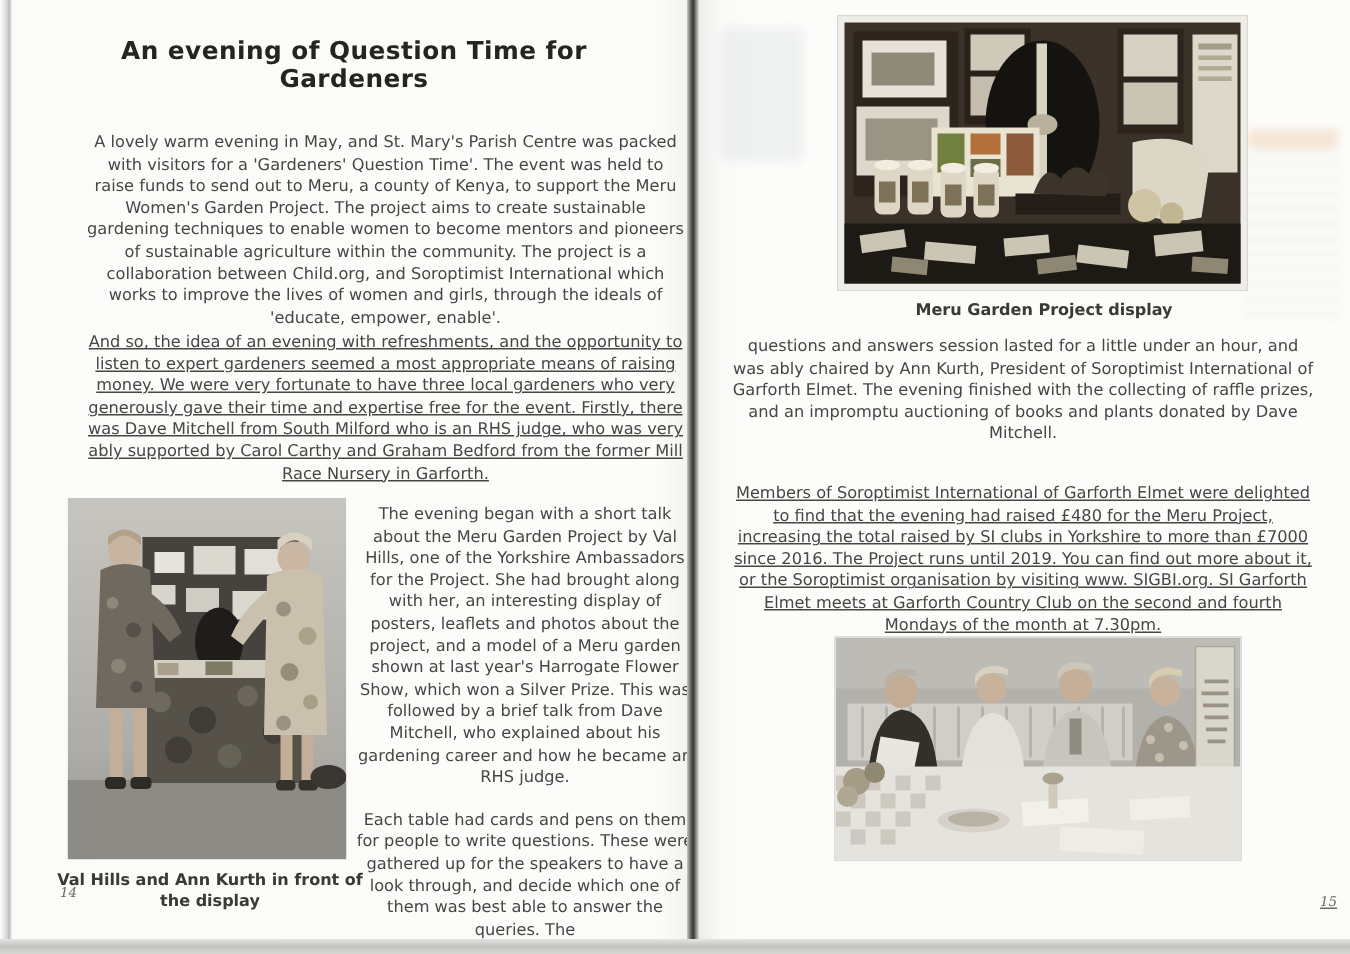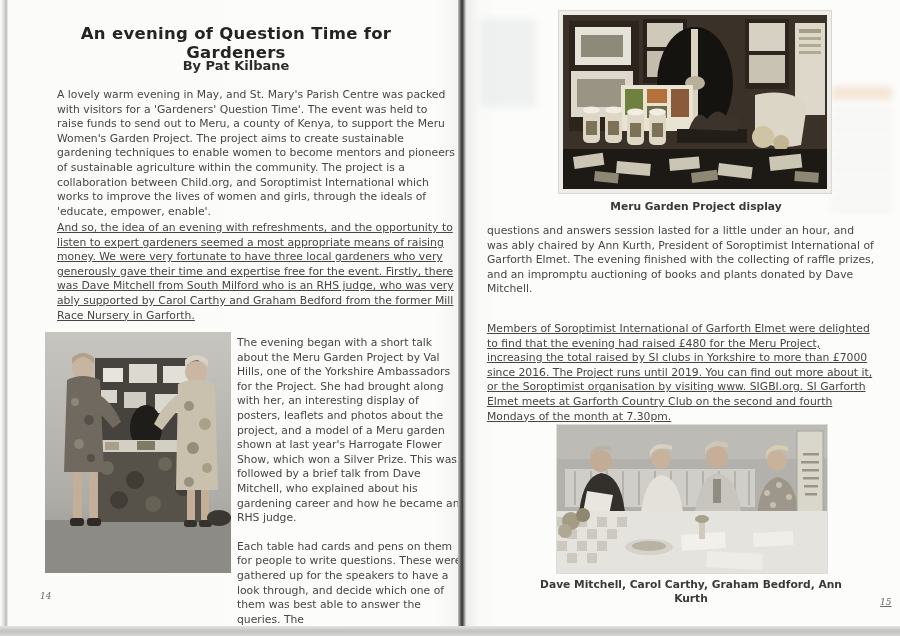--- a/index.html
+++ b/index.html
@@ -19,21 +19,21 @@
   .scan-edge-bottom{position:absolute;left:0;top:626px;width:900px;height:10px;
     background:linear-gradient(to bottom,#e4e4e2 0%,#c2c2c0 50%,#d6d6d4 100%);}
   .title{
     position:absolute;left:28px;top:24px;width:400px;text-align:center;
     font-size:16.5px;font-weight:bold;color:#242422;letter-spacing:.3px;
   }
   .byline{
     position:absolute;left:28px;top:58px;width:400px;text-align:center;
     font-size:13px;font-weight:bold;color:#2c2c2a;
   }
-  .bodytext{font-size:10.8px;line-height:14.6px;color:#474645;text-align:left;}
+  .bodytext{font-size:10.8px;line-height:14.6px;color:#474645;text-align:center;}
   #lp-para1{position:absolute;left:49px;top:88px;width:400px;}
   #lp-para2{position:absolute;left:49px;top:221px;width:400px;text-decoration:underline;}
   #lp-wrapcol{position:absolute;left:229px;top:336px;width:226px;}
   #lp-wrapcol .bodytext{margin:0 0 14px 0;}
   .photo{position:absolute;overflow:hidden;}
   #lp-photo{left:37px;top:332px;width:186px;height:241px;}
   .caption{
     font-size:10.7px;font-weight:bold;color:#3a3937;text-align:center;line-height:13.5px;
   }
   #lp-caption{position:absolute;left:27px;top:580px;width:210px;}
@@ -52,21 +52,20 @@
   .bleed{position:absolute;filter:blur(3px);pointer-events:none;}
   svg{display:block;}
 </style>
 </head>
 <body>
 
 <div class="page" id="left-page">
 
   <div class="title">An evening of Question Time for Gardeners</div>
 
-  <div class="byline">By Pat Kilbane</div>
 
   <div class="bodytext" id="lp-para1">A lovely warm evening in May, and St. Mary's Parish Centre was packed with visitors for a 'Gardeners' Question Time'. The event was held to raise funds to send out to Meru, a county of Kenya, to support the Meru Women's Garden Project. The project aims to create sustainable gardening techniques to enable women to become mentors and pioneers of sustainable agriculture within the community. The project is a collaboration between Child.org, and Soroptimist International which works to improve the lives of women and girls, through the ideals of 'educate, empower, enable'.</div>
 
   <div class="bodytext" id="lp-para2">And so, the idea of an evening with refreshments, and the opportunity to listen to expert gardeners seemed a most appropriate means of raising money. We were very fortunate to have three local gardeners who very generously gave their time and expertise free for the event. Firstly, there was Dave Mitchell from South Milford who is an RHS judge, who was very ably supported by Carol Carthy and Graham Bedford from the former Mill Race Nursery in Garforth.</div>
 
   <div class="photo" id="lp-photo">
     <svg width="186" height="241" viewBox="0 0 186 241">
       <defs>
         <linearGradient id="gA" x1="0" y1="0" x2="0" y2="1">
           <stop offset="0" stop-color="#c7c5c0"></stop>
@@ -122,20 +121,21 @@
       <rect x="142" y="158" width="8" height="32" fill="#c2ae99"></rect>
       <rect x="156" y="158" width="8" height="32" fill="#c2ae99"></rect>
       <rect x="139" y="188" width="13" height="7" rx="3" fill="#35322d"></rect>
       <rect x="154" y="188" width="13" height="7" rx="3" fill="#35322d"></rect>
       <path d="M133 62 q-16 12 -24 30 l8 6 q12 -16 20 -24 z" fill="#c9c0ad"></path>
 
       <ellipse cx="174" cy="186" rx="12" ry="8" fill="#3a3733"></ellipse>
     </svg>
   </div>
 
+  <div class="caption" id="lp-caption">Val Hills and Ann Kurth in front of the display</div>
 
   <div id="lp-wrapcol">
     <div class="bodytext">The evening began with a short talk about the Meru Garden Project by Val Hills, one of the Yorkshire Ambassadors for the Project. She had brought along with her, an interesting display of posters, leaflets and photos about the project, and a model of a Meru garden shown at last year's Harrogate Flower Show, which won a Silver Prize. This was followed by a brief talk from Dave Mitchell, who explained about his gardening career and how he became an RHS judge.</div>
     <div class="bodytext">Each table had cards and pens on them for people to write questions. These were gathered up for the speakers to have a look through, and decide which one of them was best able to answer the queries. The</div>
   </div>
 
   <div class="pagenum" id="lp-pagenum">14</div>
 </div>
 
 <div class="page" id="right-page">
@@ -300,20 +300,19 @@
       <ellipse cx="92" cy="122" rx="24" ry="8" fill="#d6d2ca"></ellipse>
       <ellipse cx="92" cy="121" rx="17" ry="5" fill="#b8b2a4"></ellipse>
       <rect x="124" y="110" width="44" height="16" fill="#f2f0ea" transform="rotate(-4 124 110)"></rect>
       <rect x="150" y="126" width="56" height="16" fill="#eeece6" transform="rotate(3 150 126)"></rect>
       <rect x="196" y="108" width="40" height="14" fill="#f0eee8" transform="rotate(-3 196 108)"></rect>
       <rect x="142" y="96" width="6" height="18" fill="#cfcabc"></rect>
       <ellipse cx="145" cy="94" rx="7" ry="4" fill="#a8a18c"></ellipse>
     </svg>
   </div>
 
-  <div class="caption" id="rp-caption2">Dave Mitchell, Carol Carthy, Graham Bedford, Ann Kurth</div>
 
   <div class="pagenum" id="rp-pagenum">15</div>
 </div>
 
 <div class="spine"></div>
 <div class="scan-edge-left"></div>
 <div class="scan-edge-bottom"></div>
 
 </body></html>

